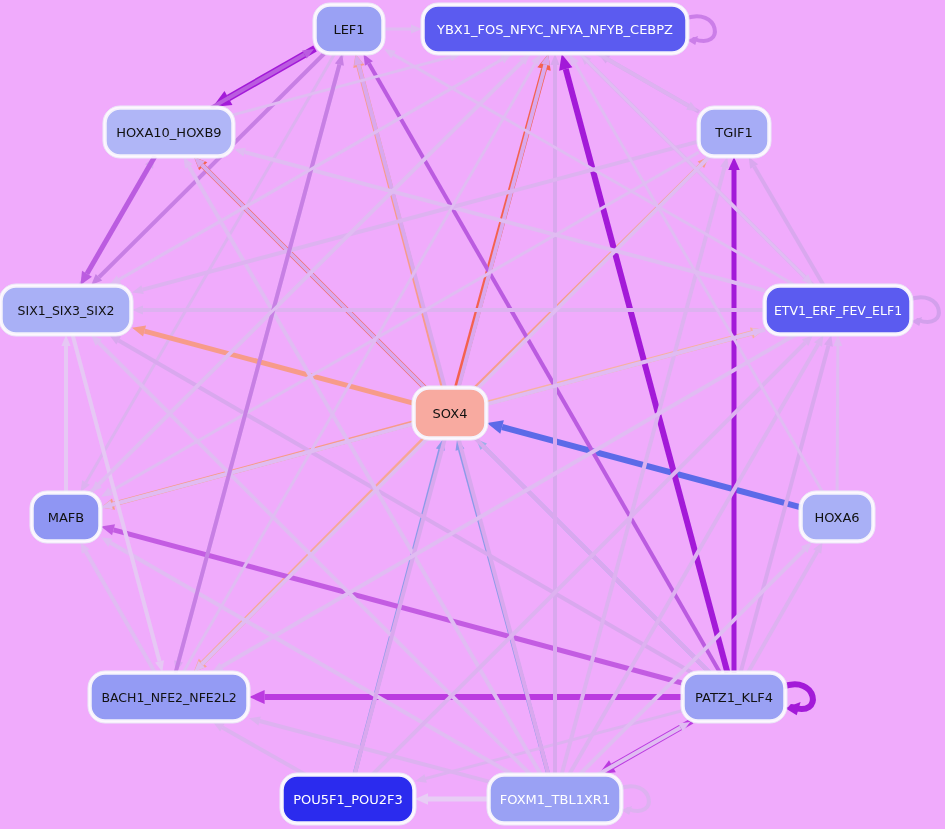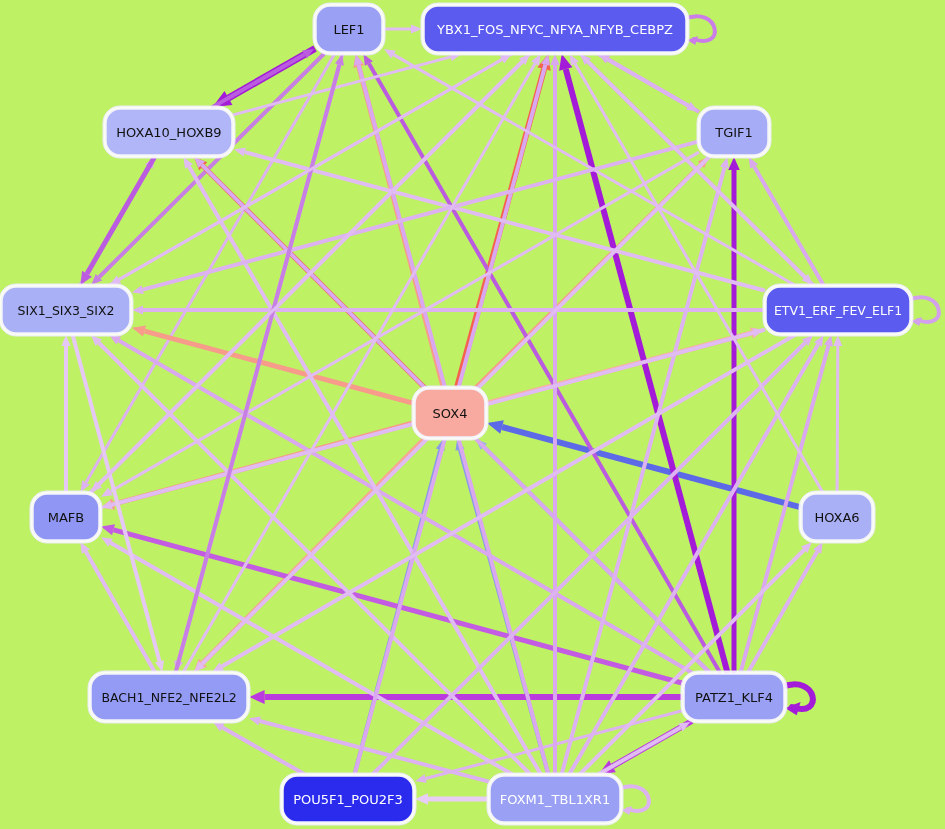--- a/index.html
+++ b/index.html
@@ -7,21 +7,21 @@
     padding: 0;
     background: #ffffff;
   }
   body {
     font-family: "DejaVu Sans", sans-serif;
   }
   #graph-root {
     position: relative;
     width: 945px;
     height: 829px;
-    background: #bef264;
+    background: #f0abfc;
     overflow: hidden;
   }
   svg#network-svg {
     position: absolute;
     left: 0;
     top: 0;
     width: 945px;
     height: 829px;
     display: block;
   }

